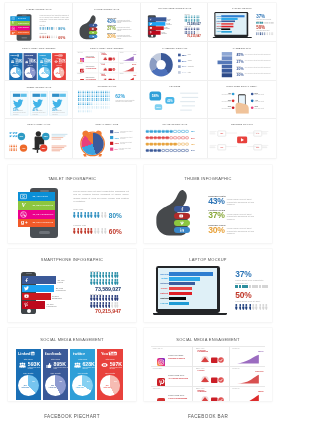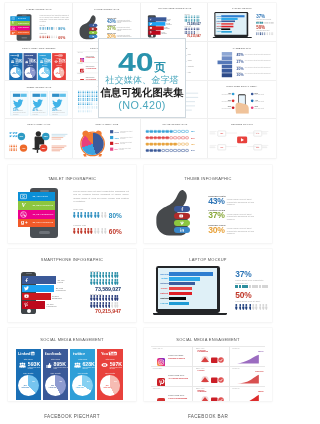--- a/index.html
+++ b/index.html
@@ -2378,22 +2378,13 @@
               <path d="M0 22 C10 21 18 19 26 17 C34 14 42 7 50 2 L50 22 Z" fill="#dc2b2b"></path>
             </svg>
           </div>
         </div>
       </div>
   </div>
 
   <div class="caption" style="left:8px;top:414px;width:128px;">FACEBOOK PIECHART</div>
   <div class="caption" style="left:144px;top:414px;width:128px;">FACEBOOK BAR</div>
 
-  <div class="overlay">
-    <div class="ovnum">
-      <span class="big">40</span>
-      <span class="unit">页</span>
-    </div>
-    <div class="ovl1">社交媒体、金字塔</div>
-    <div class="ovl2">信息可视化图表集</div>
-    <div class="ovl3">(NO.420)</div>
-  </div>
 </div>
 
 </body></html>

